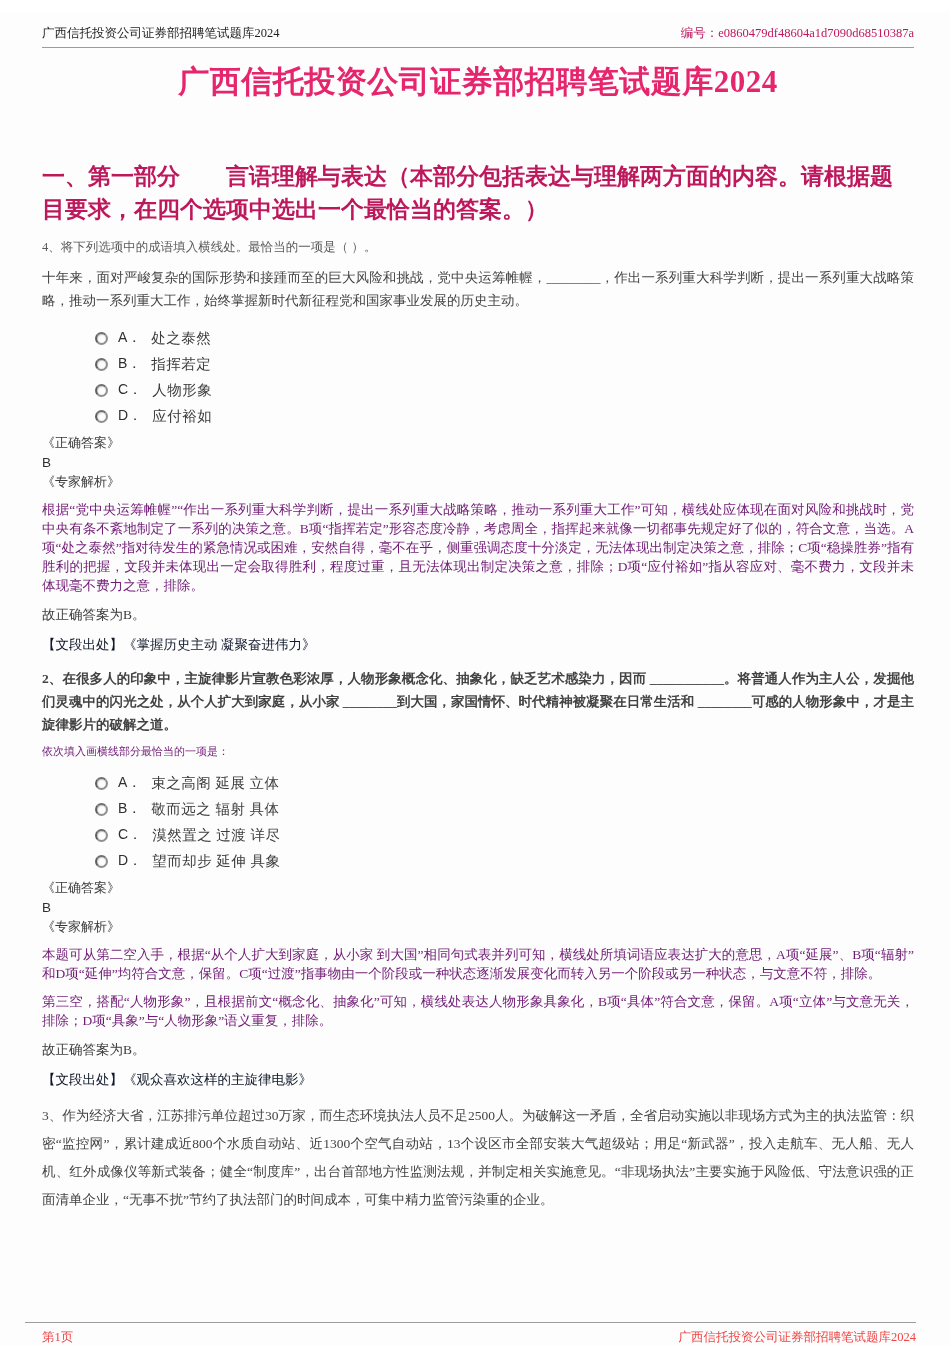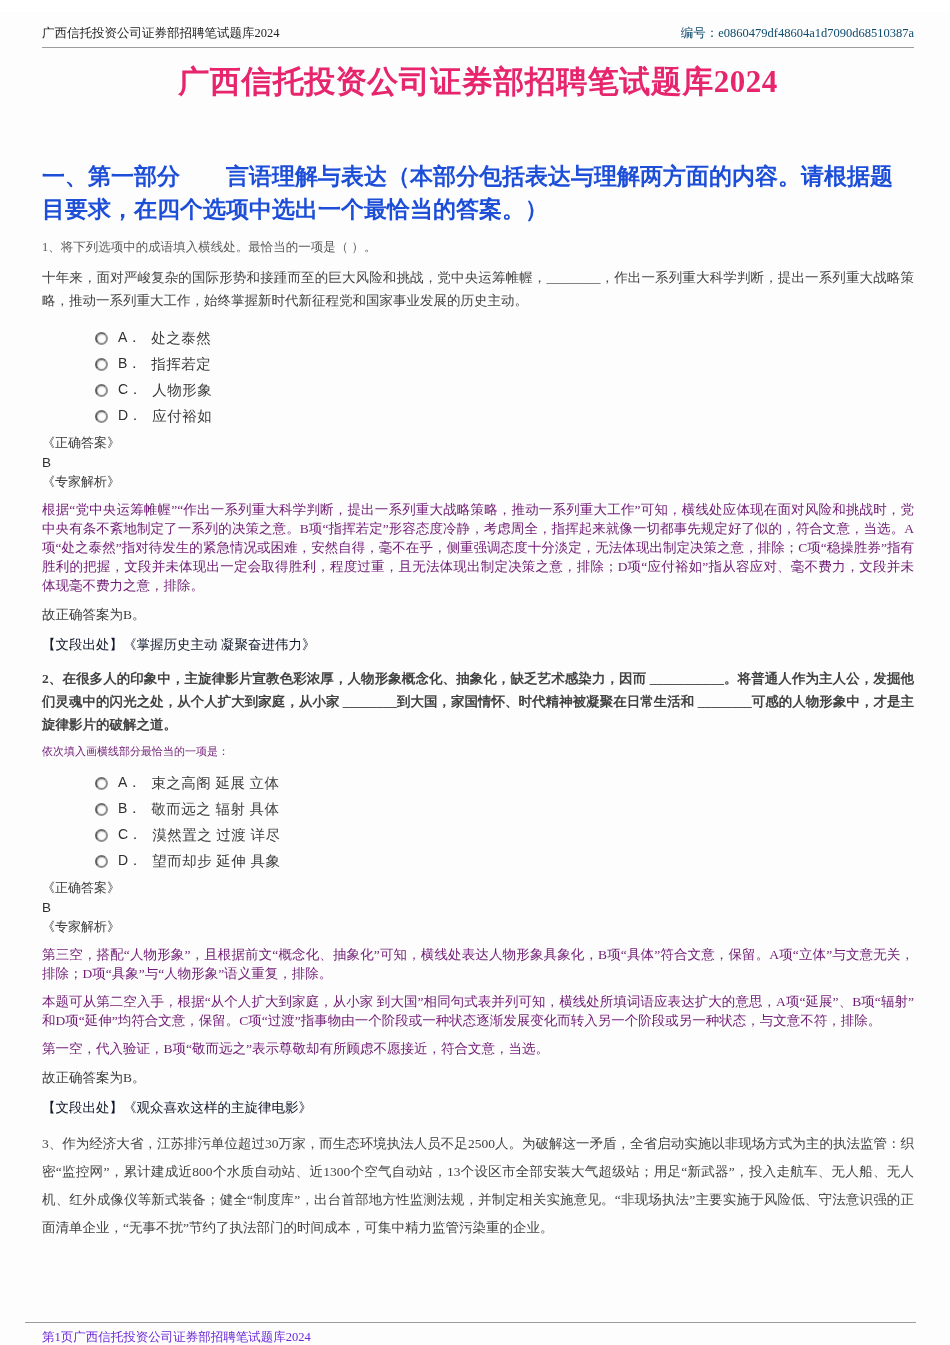--- a/index.html
+++ b/index.html
@@ -14,35 +14,35 @@
     overflow:hidden;
     padding:0 36px 0 42px;
   }
   
   .header {
     display:flex; justify-content:space-between; align-items:flex-end;
     padding:13px 0 5px 0;
     border-bottom:1px solid #9c9c9c;
     font-size:12.5px; color:#1f1f1f;
   }
-  .header .code { color:#0c4a6e; }
+  .header .code { color:#be185d; }
   
   .doc-title {
     margin-top:13px;
     text-align:center;
     font-size:31px; font-weight:bold;
     color:#e6256d;
     letter-spacing:0.5px;
   }
   
   .section-heading {
     margin-top:57px;
     font-size:23px; font-weight:bold;
     line-height:33px;
-    color:#1d4ed8;
+    color:#be185d;
   }
   
   .stem {
     margin-top:13px;
     font-size:12.5px; color:#595959;
   }
   .passage {
     margin-top:10px;
     font-size:13.5px; line-height:23px; color:#434343;
     text-align:justify;
@@ -82,40 +82,40 @@
   .analysis      { margin-top:9px;  font-size:13.5px; line-height:19px; color:#701a75; text-align:justify; }
   .analysis + .analysis { margin-top:9px; }
   .conclusion    { margin-top:11px; font-size:13.5px; color:#3b3b3b; }
   .source        { margin-top:12px; font-size:13.5px; color:#0f172a; }
   .q3 .passage   { line-height:28px; }
   
   .footer {
     position:absolute; left:25px; right:34px; bottom:11px;
     border-top:1px solid #9c9c9c;
     padding:6px 0 0 17px;
-    display:flex; justify-content:flex-start;
-    font-size:12.5px; color:#6d28d9;
+    display:flex; justify-content:space-between;
+    font-size:12.5px; color:#ef4444;
   }
 </style>
 </head>
 <body>
 
 <div class="page">
 
   <div class="header">
     <span>广西信托投资公司证券部招聘笔试题库2024</span>
     <span class="code"><span>编号：</span><span>e0860479df48604a1d7090d68510387a</span></span>
   </div>
 
   <h1 class="doc-title">广西信托投资公司证券部招聘笔试题库2024</h1>
 
   <h2 class="section-heading">一、第一部分　　言语理解与表达（本部分包括表达与理解两方面的内容。请根据题目要求，在四个选项中选出一个最恰当的答案。）</h2>
 
   <section class="question">
-    <p class="stem">1、将下列选项中的成语填入横线处。最恰当的一项是（ ）。</p>
+    <p class="stem">4、将下列选项中的成语填入横线处。最恰当的一项是（ ）。</p>
     <p class="passage">十年来，面对严峻复杂的国际形势和接踵而至的巨大风险和挑战，党中央运筹帷幄，________，作出一系列重大科学判断，提出一系列重大战略策略，推动一系列重大工作，始终掌握新时代新征程党和国家事业发展的历史主动。</p>
     <div class="options">
       <div class="option">
         <span class="radio"></span>
         <span class="opt-letter">A．</span>
         <span class="opt-text">处之泰然</span>
       </div>
       <div class="option">
         <span class="radio"></span>
         <span class="opt-letter">B．</span>
@@ -161,23 +161,22 @@
       </div>
       <div class="option">
         <span class="radio"></span>
         <span class="opt-letter">D．</span>
         <span class="opt-text">望而却步 延伸 具象</span>
       </div>
     </div>
     <p class="ans-heading">《正确答案》</p>
     <p class="ans-value">B</p>
     <p class="ana-heading">《专家解析》</p>
+    <p class="analysis">本题可从第二空入手，根据“从个人扩大到家庭，从小家 到大国”相同句式表并列可知，横线处所填词语应表达扩大的意思，A项“延展”、B项“辐射”和D项“延伸”均符合文意，保留。C项“过渡”指事物由一个阶段或一种状态逐渐发展变化而转入另一个阶段或另一种状态，与文意不符，排除。</p>
     <p class="analysis">第三空，搭配“人物形象”，且根据前文“概念化、抽象化”可知，横线处表达人物形象具象化，B项“具体”符合文意，保留。A项“立体”与文意无关，排除；D项“具象”与“人物形象”语义重复，排除。</p>
-    <p class="analysis">本题可从第二空入手，根据“从个人扩大到家庭，从小家 到大国”相同句式表并列可知，横线处所填词语应表达扩大的意思，A项“延展”、B项“辐射”和D项“延伸”均符合文意，保留。C项“过渡”指事物由一个阶段或一种状态逐渐发展变化而转入另一个阶段或另一种状态，与文意不符，排除。</p>
-    <p class="analysis">第一空，代入验证，B项“敬而远之”表示尊敬却有所顾虑不愿接近，符合文意，当选。</p>
     <p class="conclusion">故正确答案为B。</p>
     <p class="source">【文段出处】《观众喜欢这样的主旋律电影》</p>
   </section>
 
   <section class="question q3">
     <p class="passage" style="margin-top:13px;">3、作为经济大省，江苏排污单位超过30万家，而生态环境执法人员不足2500人。为破解这一矛盾，全省启动实施以非现场方式为主的执法监管：织密“监控网”，累计建成近800个水质自动站、近1300个空气自动站，13个设区市全部安装大气超级站；用足“新武器”，投入走航车、无人船、无人机、红外成像仪等新式装备；健全“制度库”，出台首部地方性监测法规，并制定相关实施意见。“非现场执法”主要实施于风险低、守法意识强的正面清单企业，“无事不扰”节约了执法部门的时间成本，可集中精力监管污染重的企业。</p>
   </section>
 
   <div class="footer">
     <span>第1页</span>

